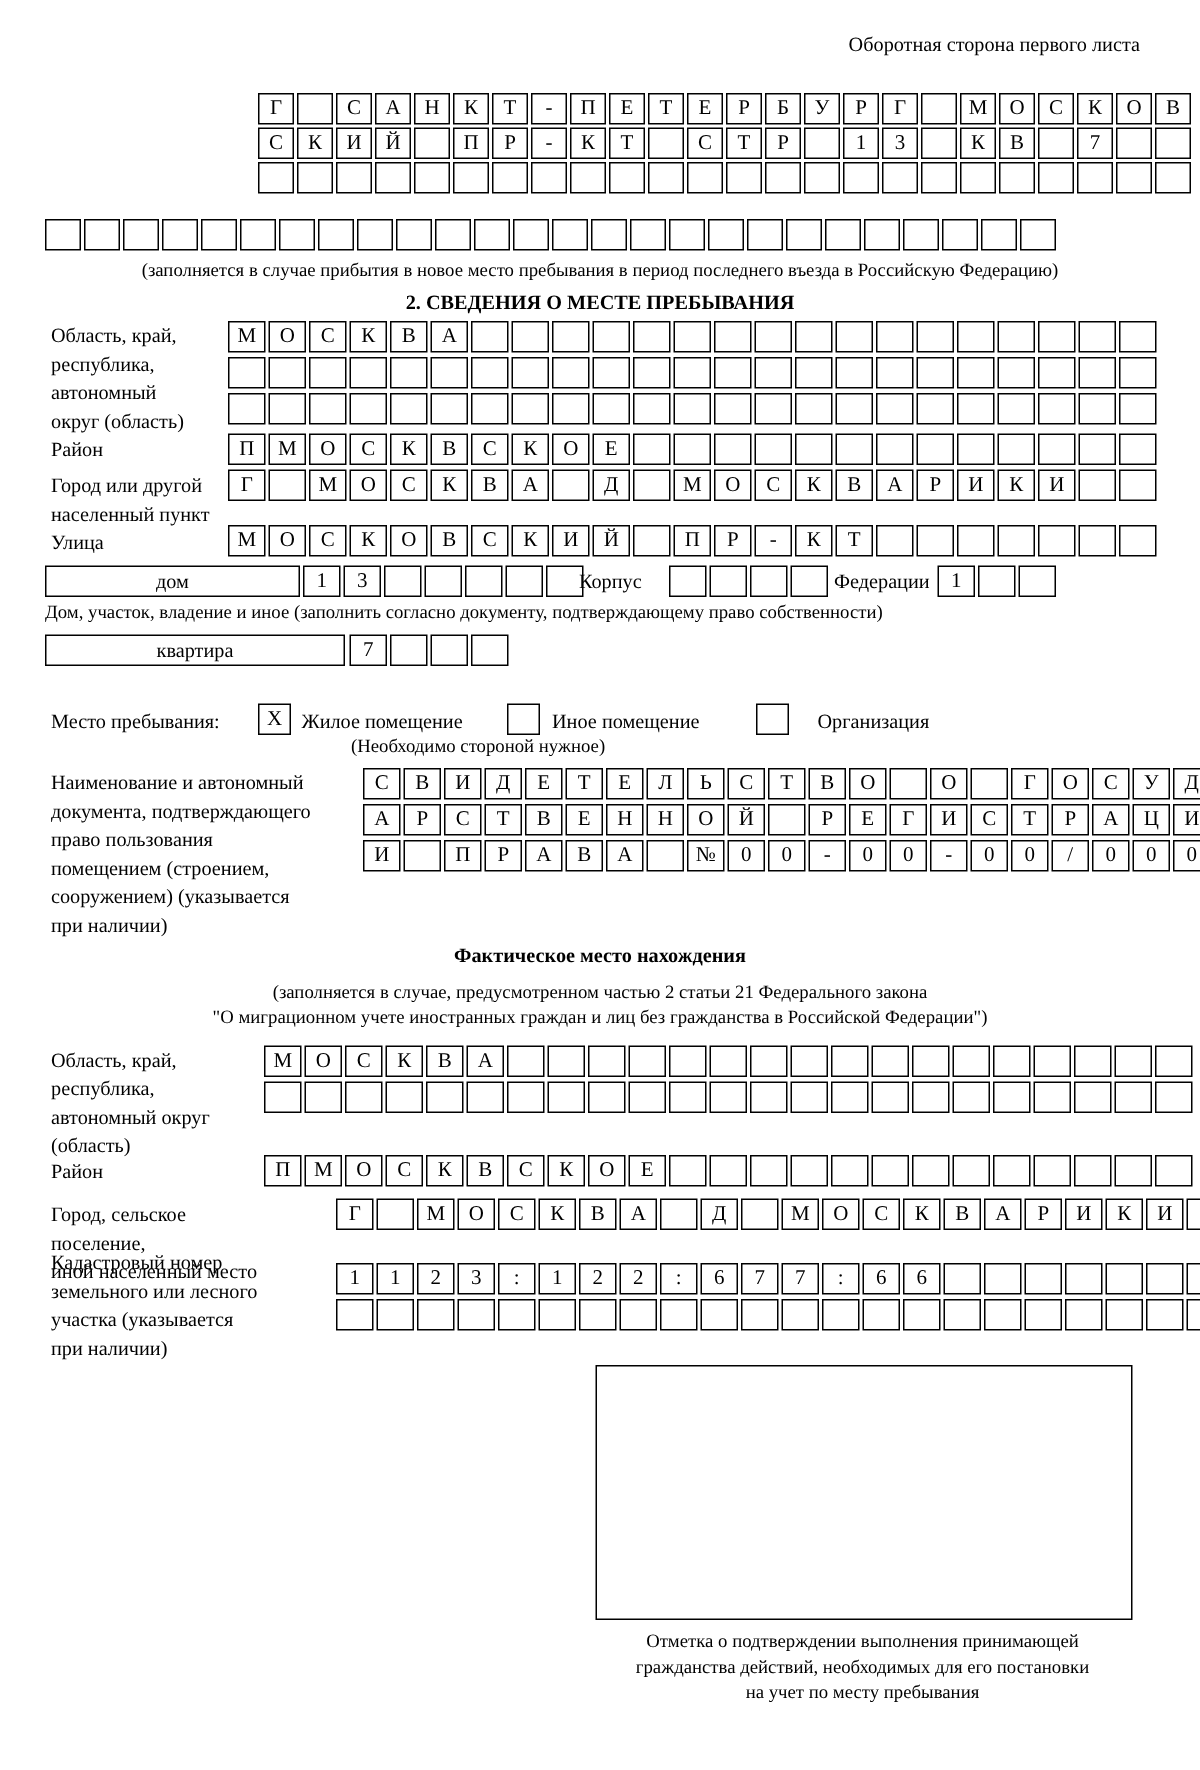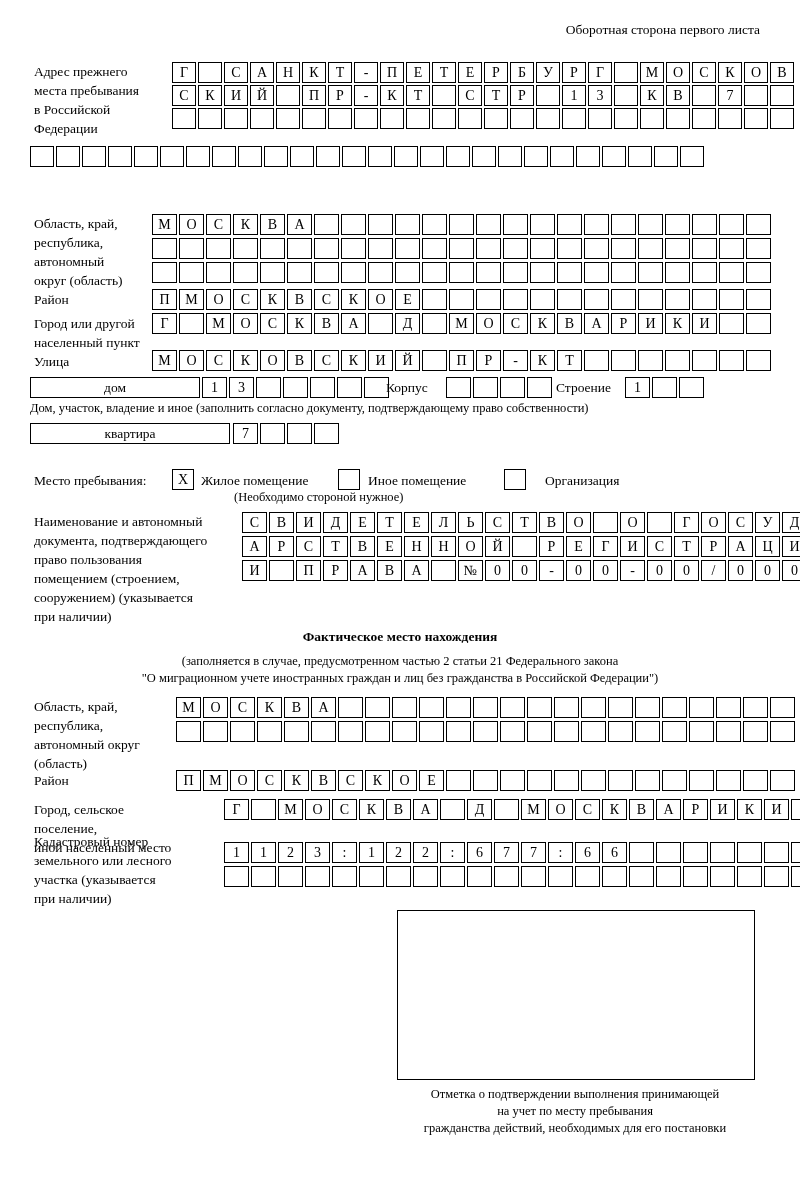--- a/index.html
+++ b/index.html
@@ -93,24 +93,20 @@
     text-align: center;
   }
 </style>
 </head>
 <body>
 
 <div class="page">
 
   <div class="abs header-right">Оборотная сторона первого листа</div>
 
-  <div class="abs lbl" style="left:34px; top:62px; width:140px;">Адрес прежнего
-места пребывания
-в Российской
-Федерации</div>
 
   <div class="abs" id="prev-rows" style="left:172px; top:62px;">
       <div class="boxrow" style="margin-bottom: 2px;">
         <div class="cell" style="width: 24px;">Г</div>
         <div class="cell blank" style="width: 24px;"></div>
         <div class="cell" style="width: 24px;">С</div>
         <div class="cell" style="width: 24px;">А</div>
         <div class="cell" style="width: 24px;">Н</div>
         <div class="cell" style="width: 24px;">К</div>
         <div class="cell" style="width: 24px;">Т</div>
@@ -209,21 +205,23 @@
         <div class="cell blank" style="width: 24px;"></div>
         <div class="cell blank" style="width: 24px;"></div>
         <div class="cell blank" style="width: 24px;"></div>
         <div class="cell blank" style="width: 24px;"></div>
         <div class="cell blank" style="width: 24px;"></div>
         <div class="cell blank" style="width: 24px;"></div>
         <div class="cell blank" style="width: 24px;"></div>
       </div>
     </div>
 
-
+  <div class="abs caption" style="left:30px; top:172px; width:740px;">(заполняется в случае прибытия в новое место пребывания в период последнего въезда в Российскую Федерацию)</div>
+
+  <div class="abs section-title" style="left:0px; top:194px; width:800px;">2. СВЕДЕНИЯ О МЕСТЕ ПРЕБЫВАНИЯ</div>
 
   <div class="abs lbl" style="left:34px; top:214px; width:145px;">Область, край,
 республика,
 автономный
 округ (область)</div>
   <div class="abs" id="s2-region" style="left:152px; top:214px;">
       <div class="boxrow" style="margin-bottom: 3px;">
         <div class="cell" style="width: 25px;">М</div>
         <div class="cell" style="width: 25px;">О</div>
         <div class="cell" style="width: 25px;">С</div>
@@ -402,21 +400,21 @@
     </div>
   <div class="abs inline-txt" style="left:386px; top:377px;">Корпус</div>
   <div class="abs" id="s2-korpus" style="left:446px; top:377px;">
       <div class="boxrow" style="margin-bottom: 2px;">
         <div class="cell blank" style="width: 25px;"></div>
         <div class="cell blank" style="width: 25px;"></div>
         <div class="cell blank" style="width: 25px;"></div>
         <div class="cell blank" style="width: 25px;"></div>
       </div>
     </div>
-  <div class="abs inline-txt" style="left:556px; top:377px;">Строение</div>
+  <div class="abs inline-txt" style="left:556px; top:377px;">Федерации</div>
   <div class="abs" id="s2-stroenie" style="left:625px; top:377px;">
       <div class="boxrow" style="margin-bottom: 2px;">
         <div class="cell" style="width: 25px;">1</div>
         <div class="cell blank" style="width: 25px;"></div>
         <div class="cell blank" style="width: 25px;"></div>
       </div>
     </div>
 
   <div class="abs lbl-sm" style="left:30px; top:401px;">Дом, участок, владение и иное (заполнить согласно документу, подтверждающему право собственности)</div>
 
@@ -687,17 +685,17 @@
         <div class="cell blank" style="width: 25px;"></div>
         <div class="cell blank" style="width: 25px;"></div>
         <div class="cell blank" style="width: 25px;"></div>
         <div class="cell blank" style="width: 25px;"></div>
       </div>
     </div>
 
   <div class="abs bigbox" style="left:397px; top:910px; width:358px; height:170px;"></div>
   <div class="abs caption" style="left:390px; top:1086px; width:370px;">
     <div>Отметка о подтверждении выполнения принимающей</div>
+    <div>гражданства действий, необходимых для его постановки</div>
     <div>на учет по месту пребывания</div>
-    <div>гражданства действий, необходимых для его постановки</div>
   </div>
 
 </div>
 
 </body></html>

